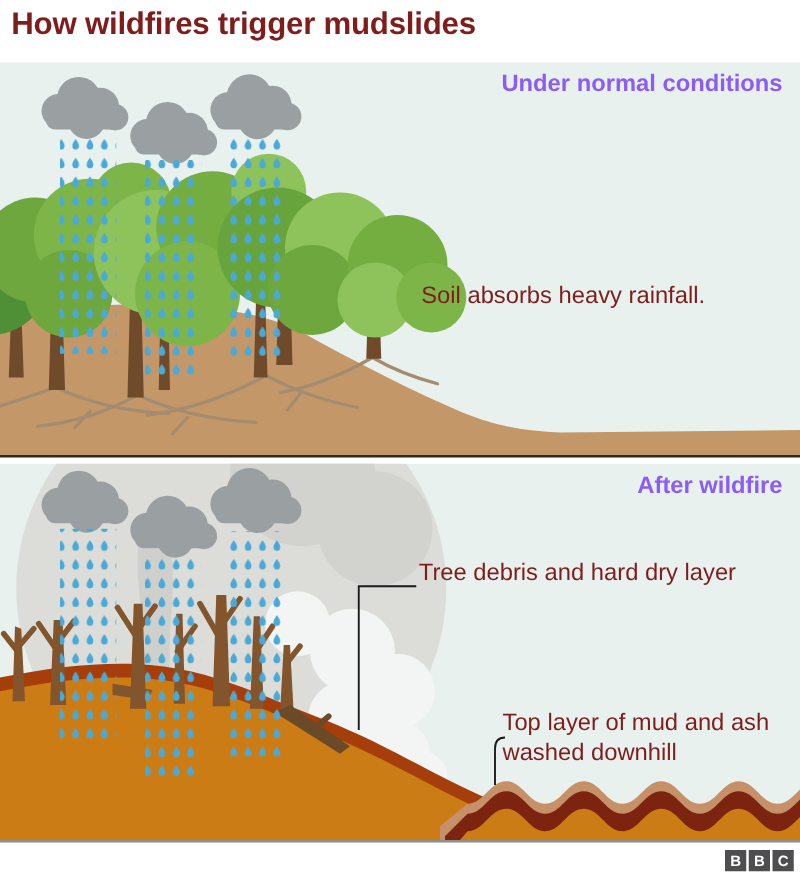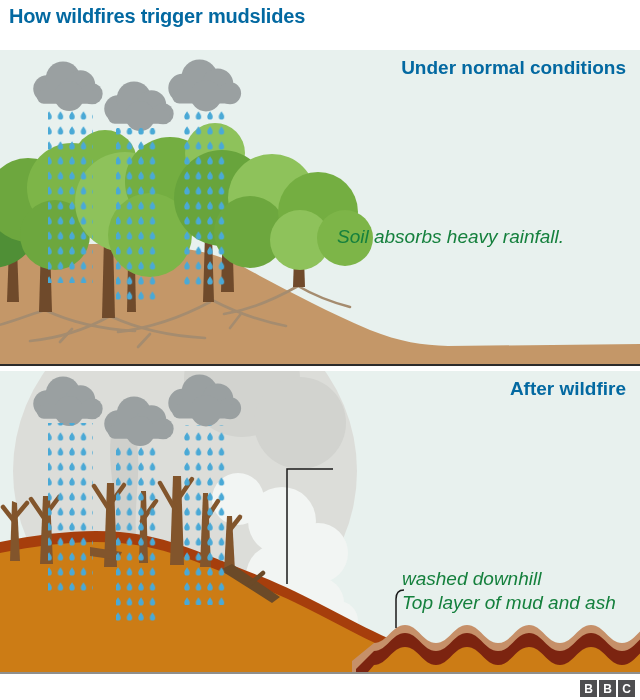--- a/index.html
+++ b/index.html
@@ -1,27 +1,27 @@
 <!DOCTYPE html>
 <html style="--panel_bg: #e8f1ee; --cloud: #9aa0a1; --rain: #4aa9d6; --smoke_light: #dcddd9; --smoke_mid: #d2d3cf; --smoke_wisp: #cfd0cc; --smoke_white: #f2f5f3; --canopy_dark: #4f8f36; --canopy_mid: #6da73e; --canopy_mid2: #7db548; --canopy_olive: #74ae41; --canopy_light: #8ec25b; --canopy_deep: #68a43c; --trunk: #6f4a2b; --burnt_trunk: #82552c; --roots: #a58c6f; --soil_normal: #c49768; --soil_burnt: #cc7c15; --soil_crust: #a63e0c; --mud_dark: #7c2410; --mud_light: #c69069; --leader: #1a1a1a; --logo_bg: #4e4e50; --border_top_panel: #2b2b2b; --border_bottom_panel: #8f8f8d;"><head>
 <meta charset="utf-8">
 <style>
   html,body{margin:0;padding:0;background:#fff;}
   .page{position:relative;width:640px;height:700px;background:#fff;overflow:hidden;
         font-family:"Liberation Sans", sans-serif;}
-  .title{position:absolute;left:9px;top:5px;font-size:20px;font-weight:bold;
-         color:#0369a1;letter-spacing:-0.2px;}
+  .title{position:absolute;left:9px;top:5px;font-size:25px;font-weight:bold;
+         color:#7f1d1d;letter-spacing:-0.2px;}
   .panel{position:absolute;left:0;width:640px;background:var(--panel_bg);}
   .panel-top{top:50px;height:314px;border-bottom:2px solid var(--border_top_panel);}
   .panel-bottom{top:371px;height:301px;border-bottom:2px solid var(--border_bottom_panel);}
   .panel svg{position:absolute;left:0;top:0;display:block;}
   .panel-heading{position:absolute;right:14px;top:7px;font-size:19px;font-weight:bold;
-                 color:#0369a1;white-space:nowrap;text-align:center;}
-  .caption,.annotation{position:absolute;font-size:19px;line-height:25px;color:#15803d;
-                       white-space:nowrap;font-style:italic;}
+                 color:#8b5cf6;white-space:nowrap;text-align:center;}
+  .caption,.annotation{position:absolute;font-size:19px;line-height:25px;color:#7f1d1d;
+                       white-space:nowrap;}
   .caption{left:337px;top:174px;}
   .ann-1{left:335px;top:76px;line-height:24px;}
   .ann-2{left:402px;top:196px;line-height:24px;}
   .footer{position:absolute;right:5px;top:680px;display:flex;gap:2px;}
   .logo-block{width:17px;height:17px;background:var(--logo_bg);color:#fff;font-size:12px;
               font-weight:bold;display:flex;align-items:center;justify-content:center;}
 </style>
 </head>
 <body>
 
@@ -202,24 +202,25 @@
       </g>
 
       <g fill="none" stroke="var(--leader)" stroke-width="1.5">
         <path d="M333,98 L287,98 L287,213"></path>
         <path d="M404,219 Q396,219 396,228 L396,257"></path>
       </g>
     </svg>
 
     <div class="panel-heading">After wildfire</div>
     <div class="annotation ann-1">
+      <div>Tree debris and hard dry layer</div>
     </div>
     <div class="annotation ann-2">
+      <div>Top layer of mud and ash</div>
       <div>washed downhill</div>
-      <div>Top layer of mud and ash</div>
     </div>
   </section>
 
   <div class="footer">
     <span class="logo-block">B</span>
     <span class="logo-block">B</span>
     <span class="logo-block">C</span>
   </div>
 
 </div>

